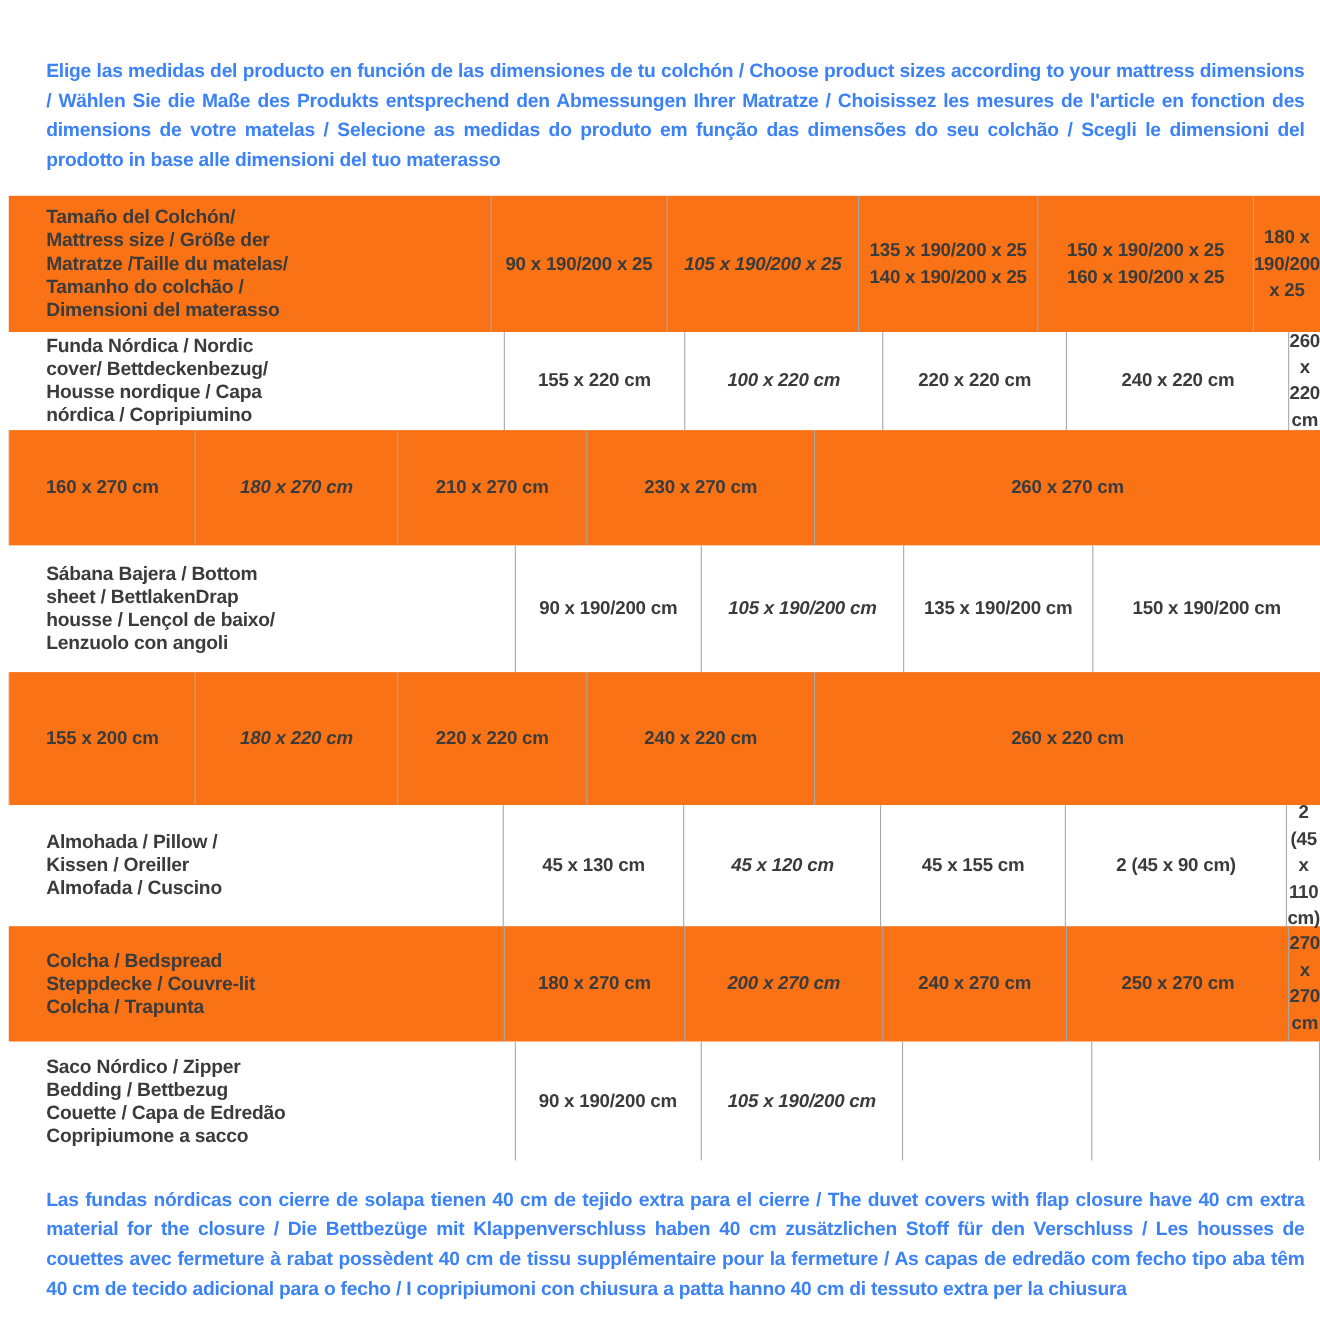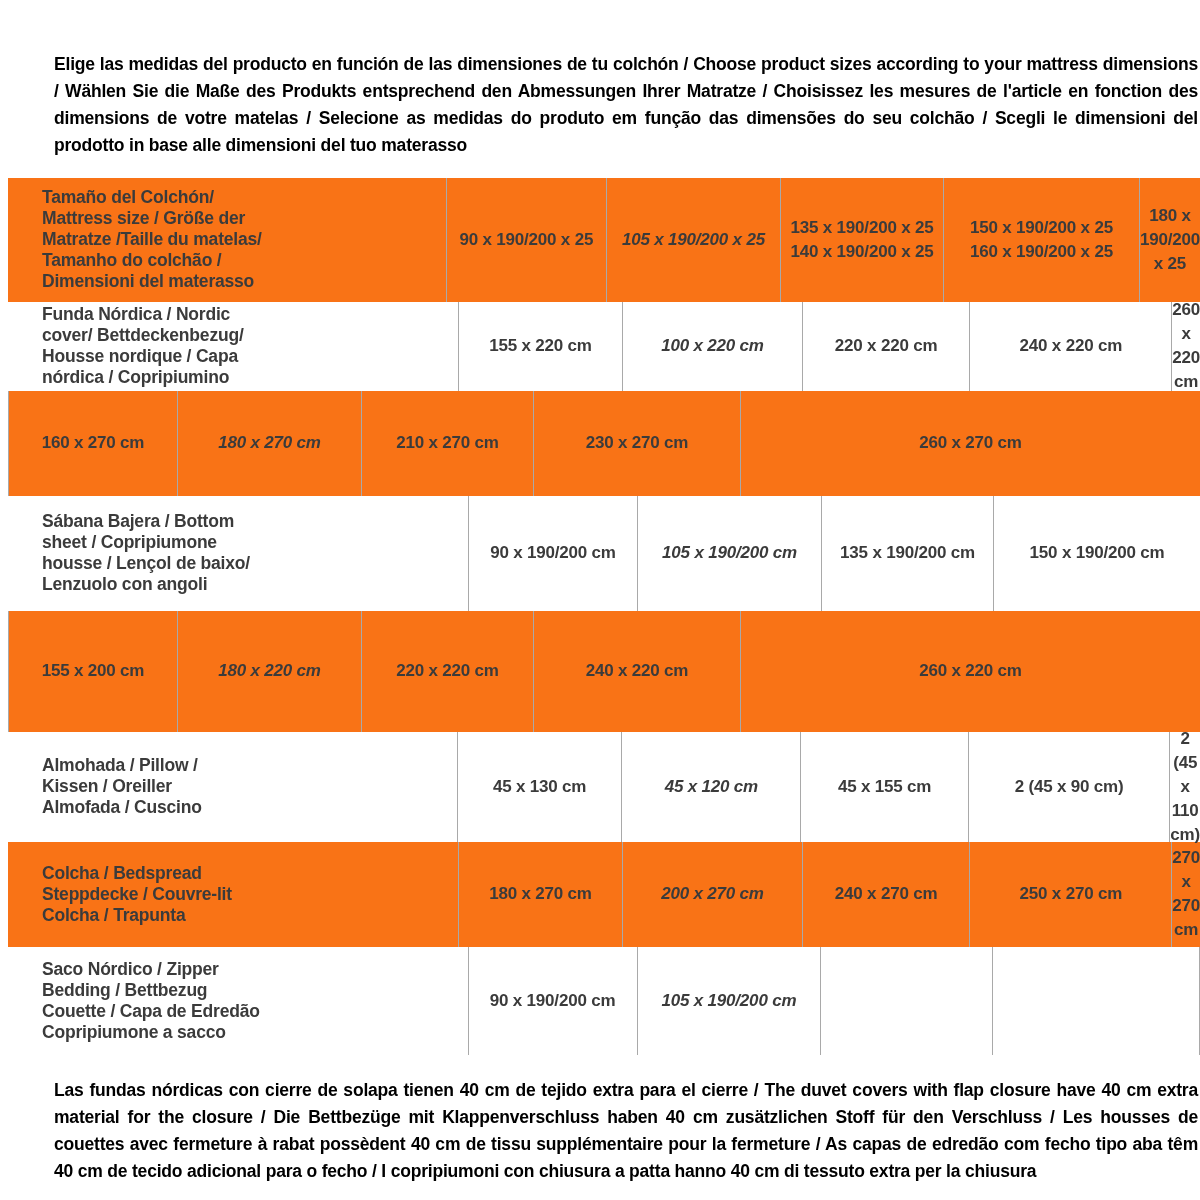--- a/index.html
+++ b/index.html
@@ -14,28 +14,28 @@
     font-family: "Liberation Sans", "DejaVu Sans", sans-serif;
     color: #3b3b3b;
     -webkit-font-smoothing: antialiased;
   }
   .page {
     width: 1200px;
     height: 1200px;
     position: relative;
   }
   .intro, .footnote {
-    margin-left: 54px;
+    margin-left: 42px;
     width: 1144px;
     font-size: 17.5px;
     font-weight: bold;
     line-height: 27px;
     letter-spacing: -0.2px;
     text-align: justify;
-    color: #000000;
+    color: #3b82f6;
   }
   .intro { padding-top: 33px; }
   .footnote { margin-top: 22px; }
 
   .size-table {
     margin-top: 19px;
     margin-left: 8px;
     width: 1192px;
   }
   .trow {
@@ -124,21 +124,21 @@
     <div class="trow shaded r3">
       <div class="cell val c1">160 x 270 cm</div>
       <div class="cell val c2">180 x 270 cm</div>
       <div class="cell val c3">210 x 270 cm</div>
       <div class="cell val c4">230 x 270 cm</div>
       <div class="cell val c5">260 x 270 cm</div>
     </div>
 
     <div class="trow plain r4">
       <div class="cell label">Sábana Bajera / Bottom
-sheet / Copripiumone
+sheet / BettlakenDrap
 housse / Lençol de baixo/
 Lenzuolo con angoli</div>
       <div class="cell val c1">90 x 190/200 cm</div>
       <div class="cell val c2">105 x 190/200 cm</div>
       <div class="cell val c3">135 x 190/200 cm</div>
       <div class="cell val c4">150 x 190/200 cm</div>
     </div>
 
     <div class="trow shaded r5">
       <div class="cell val c1">155 x 200 cm</div>

